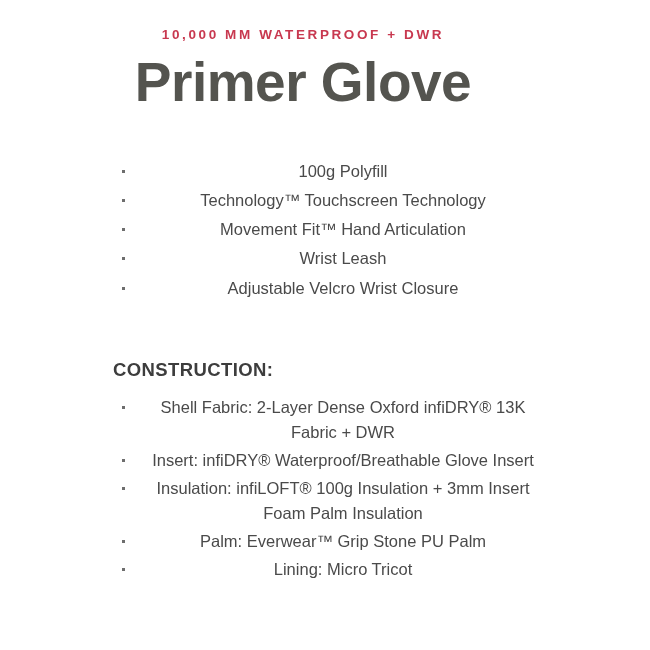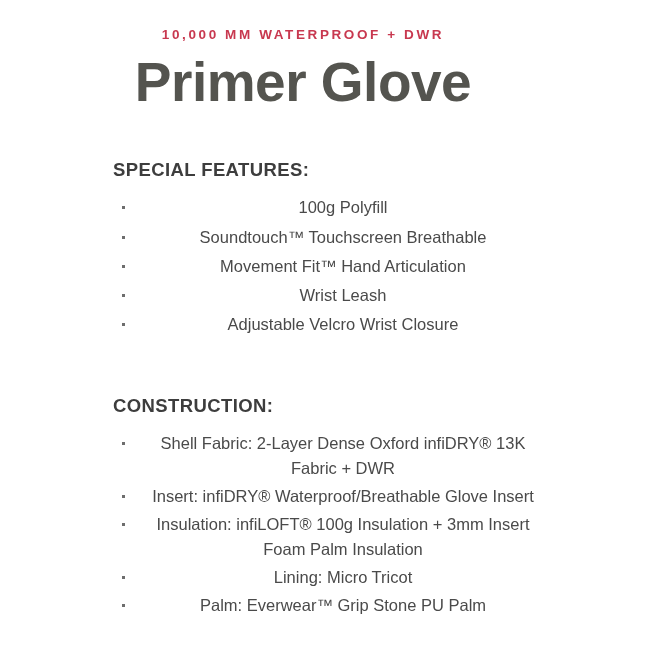--- a/index.html
+++ b/index.html
@@ -104,35 +104,34 @@
 <div class="page">
 
   <div class="header">
     <p class="tagline">10,000 MM Waterproof + DWR</p>
     <h1 class="product-title">Primer Glove</h1>
   </div>
 
   <div class="content">
 
     <div class="section section-features">
-      <h2 class="section-heading">Special Features:</h2>
       <ul class="bullet-list">
         <li class="bullet-item">100g Polyfill</li>
-        <li class="bullet-item">Soundtouch™ Touchscreen Breathable</li>
+        <li class="bullet-item">Technology™ Touchscreen Technology</li>
         <li class="bullet-item">Movement Fit™ Hand Articulation</li>
         <li class="bullet-item">Wrist Leash</li>
         <li class="bullet-item">Adjustable Velcro Wrist Closure</li>
       </ul>
     </div>
 
     <div class="section section-construction">
       <h2 class="section-heading">Construction:</h2>
       <ul class="bullet-list">
         <li class="bullet-item">Shell Fabric: 2-Layer Dense Oxford infiDRY® 13K Fabric + DWR</li>
         <li class="bullet-item">Insert: infiDRY® Waterproof/Breathable Glove Insert</li>
         <li class="bullet-item">Insulation: infiLOFT® 100g Insulation + 3mm Insert Foam Palm Insulation</li>
+        <li class="bullet-item">Palm: Everwear™ Grip Stone PU Palm</li>
         <li class="bullet-item">Lining: Micro Tricot</li>
-        <li class="bullet-item">Palm: Everwear™ Grip Stone PU Palm</li>
       </ul>
     </div>
 
   </div>
 </div>
 
 </body></html>

